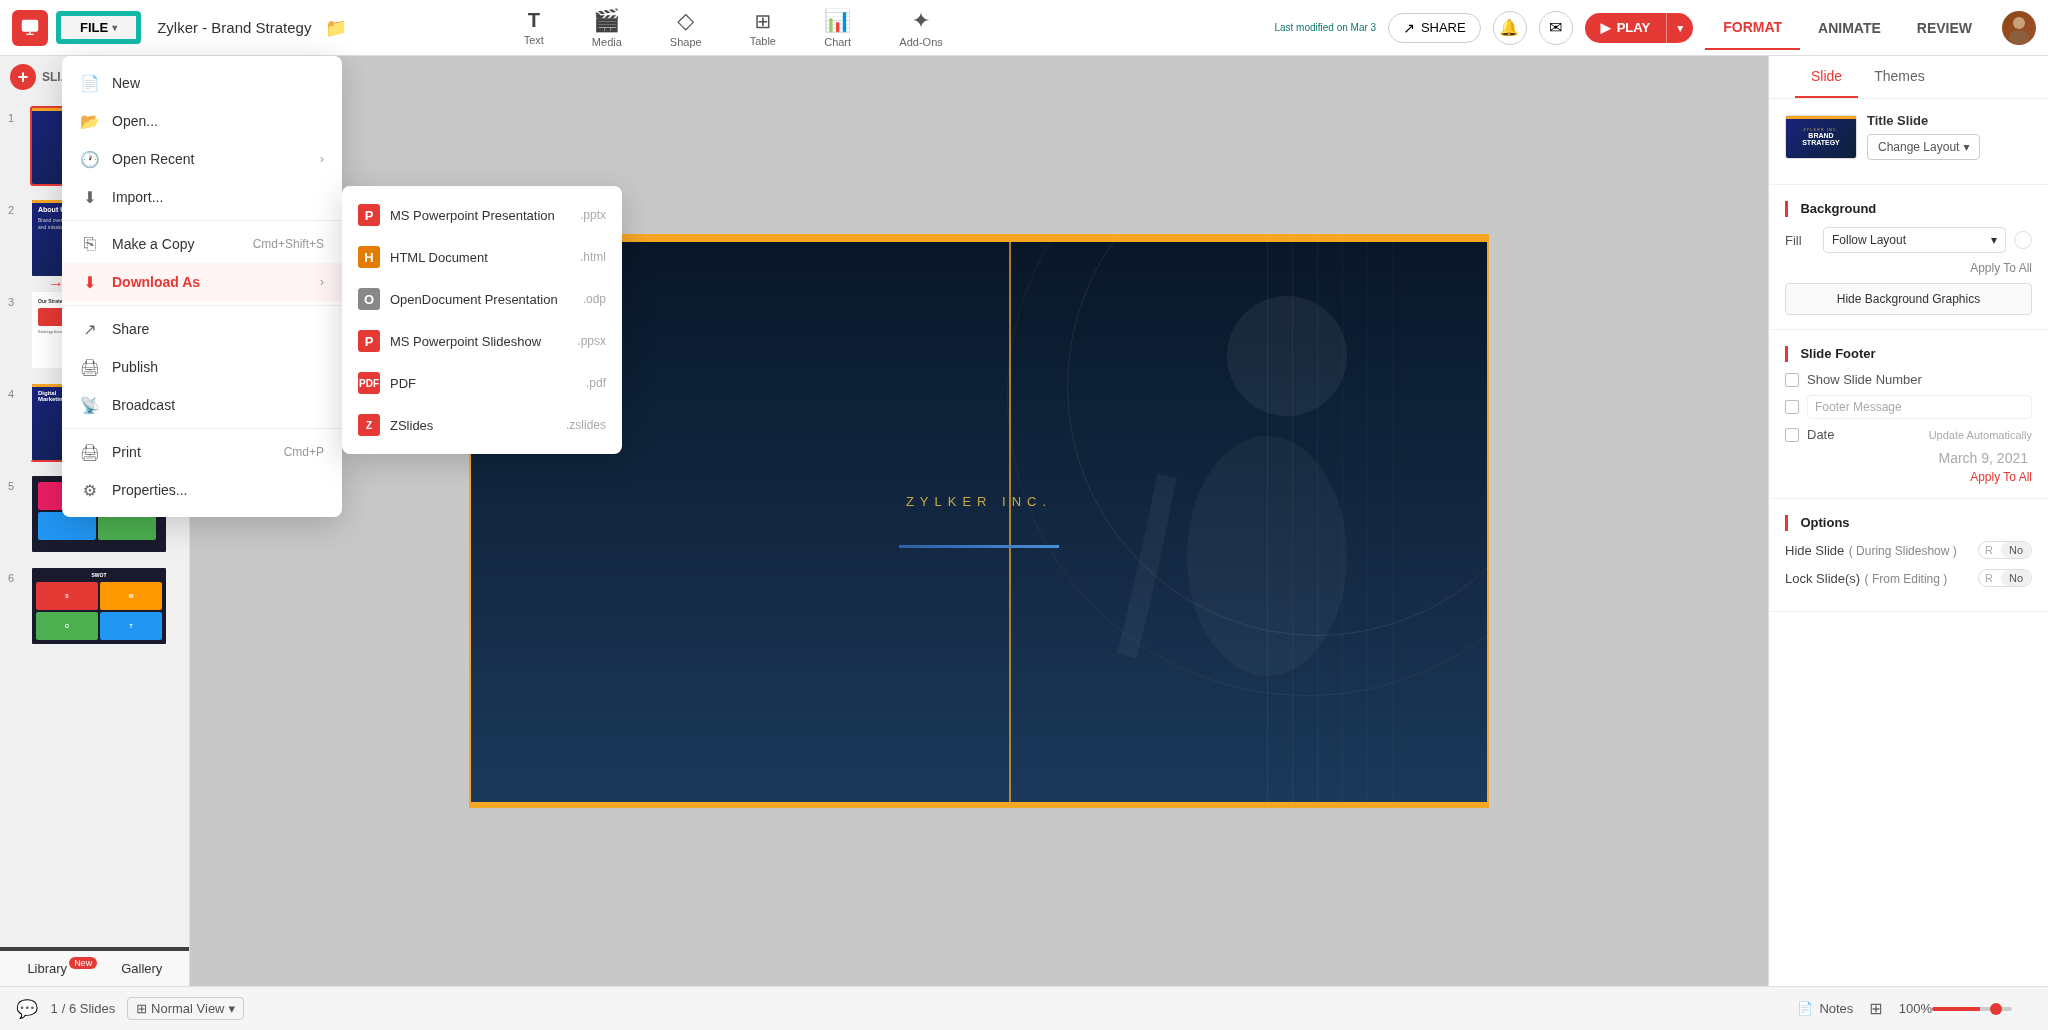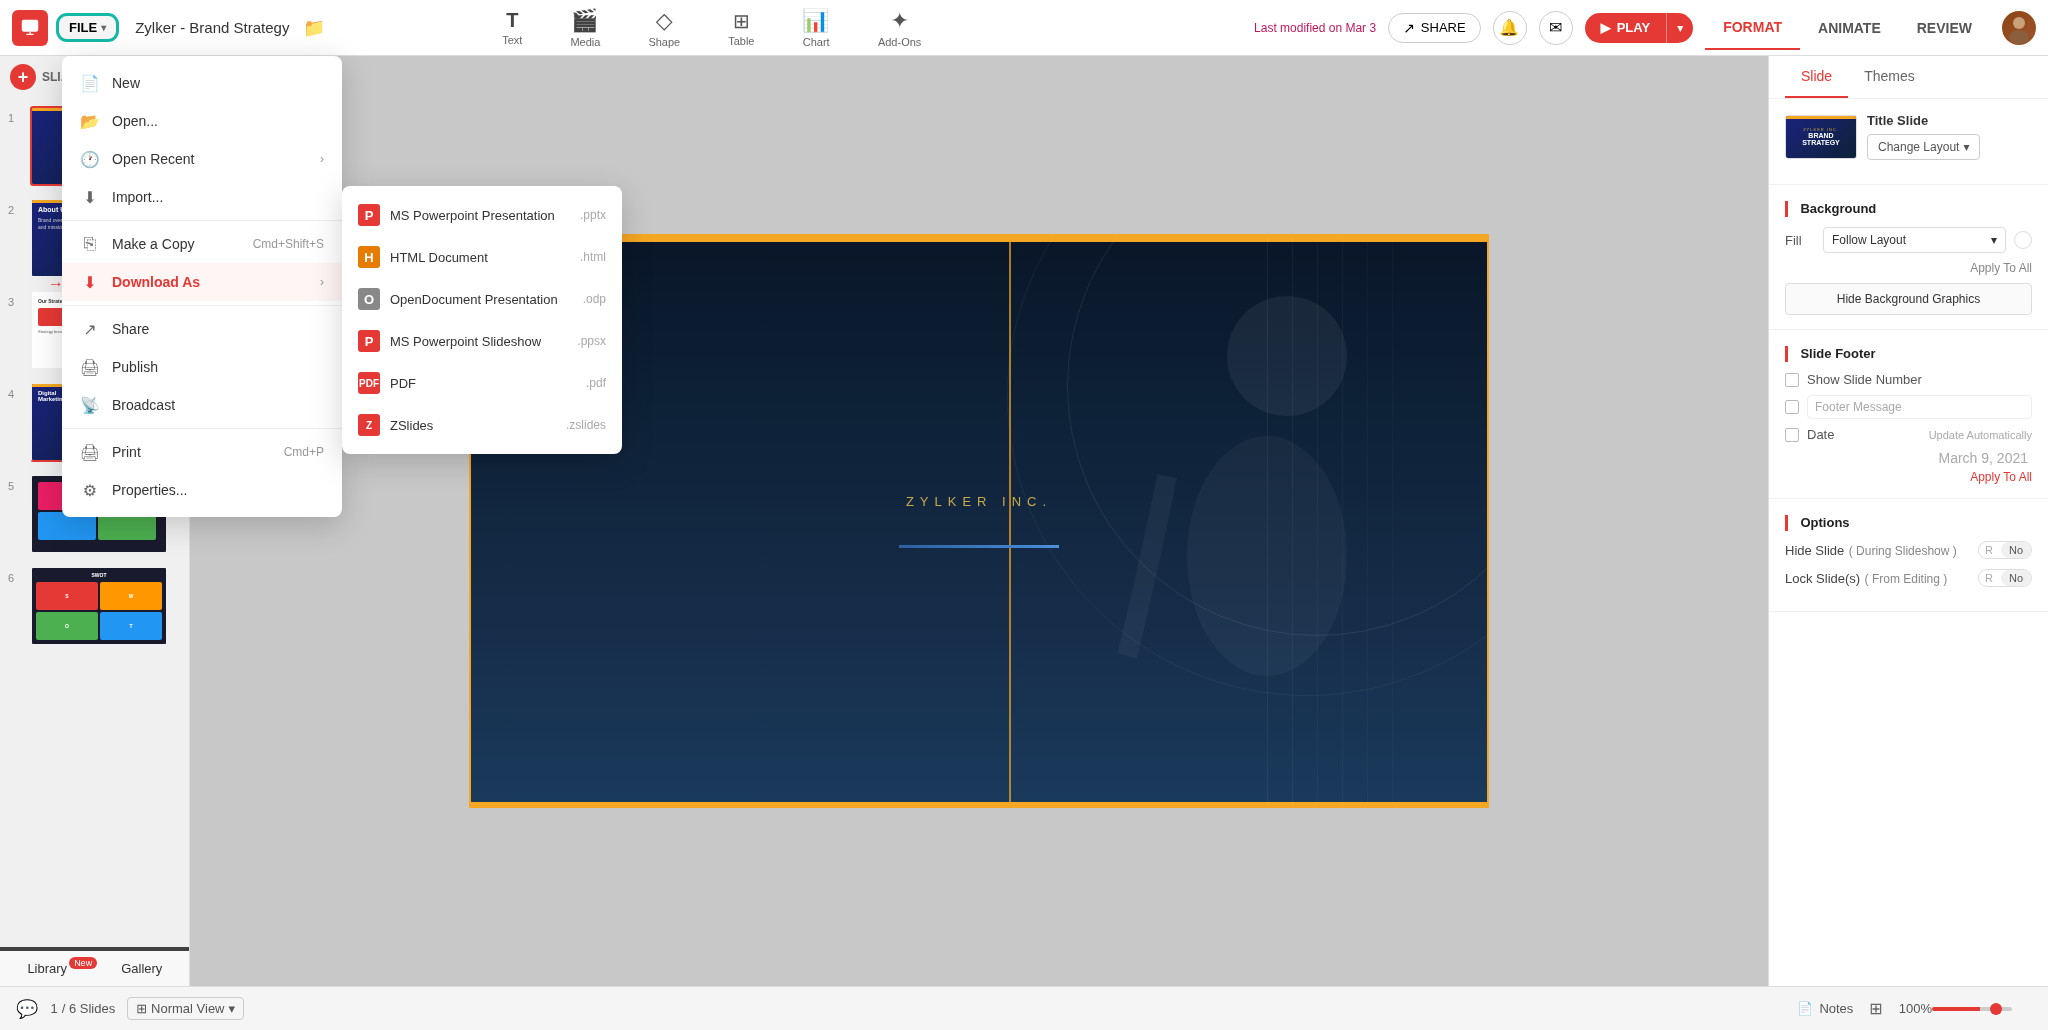--- a/index.html
+++ b/index.html
@@ -2,30 +2,30 @@
 <html><head>
   <meta charset="utf-8">
   <style>
     * { margin: 0; padding: 0; box-sizing: border-box; }
     body { font-family: -apple-system, BlinkMacSystemFont, 'Segoe UI', Arial, sans-serif; background: #e8e8e8; width: 2048px; height: 1030px; overflow: hidden; display: flex; flex-direction: column; }
 
     
     .top-bar { display: flex; align-items: center; background: #fff; border-bottom: 1px solid #ddd; height: 56px; padding: 0 12px; gap: 8px; z-index: 100; }
     .app-logo { width: 36px; height: 36px; background: #e53935; border-radius: 6px; display: flex; align-items: center; justify-content: center; flex-shrink: 0; }
     .app-logo svg { width: 22px; height: 22px; fill: white; }
-    .file-btn { display: flex; align-items: center; gap: 4px; padding: 4px 10px; border-radius: 11px; background: #f5f5f5; border: 3px solid #14b8a6; cursor: pointer; font-size: 13px; font-weight: 600; position: relative; }
+    .file-btn { display: flex; align-items: center; gap: 4px; padding: 4px 19px; border-radius: 4px; background: #f5f5f5; border: 5px solid #14b8a6; cursor: pointer; font-size: 13px; font-weight: 600; position: relative; }
     .file-btn-arrow { font-size: 10px; color: #666; }
     .doc-title { font-size: 15px; font-weight: 500; color: #333; margin-left: 8px; }
     .folder-icon { color: #f5a623; font-size: 18px; margin-left: 6px; }
     .toolbar-center { display: flex; align-items: center; gap: 24px; margin: 0 auto; }
     .toolbar-item { display: flex; flex-direction: column; align-items: center; gap: 2px; cursor: pointer; padding: 4px 12px; border-radius: 6px; }
     .toolbar-icon { font-size: 22px; color: #555; }
     .toolbar-label { font-size: 11px; color: #666; }
     .toolbar-right { display: flex; align-items: center; gap: 12px; margin-left: auto; }
-    .last-modified { font-size: 12px; color: #be185d; }
+    .last-modified { font-size: 10px; color: #0f766e; }
     .share-btn { display: flex; align-items: center; gap: 6px; background: white; border: 1.5px solid #ccc; border-radius: 20px; padding: 6px 14px; font-size: 13px; font-weight: 500; cursor: pointer; }
     .icon-btn { width: 34px; height: 34px; border-radius: 50%; border: 1.5px solid #ccc; display: flex; align-items: center; justify-content: center; cursor: pointer; font-size: 16px; }
     .avatar { width: 34px; height: 34px; border-radius: 50%; background: linear-gradient(135deg, #8b4513, #a0522d); display: flex; align-items: center; justify-content: center; overflow: hidden; }
     .play-btn { display: flex; align-items: center; gap: 0; background: #e53935; border-radius: 20px; overflow: hidden; cursor: pointer; }
     .play-main { display: flex; align-items: center; gap: 6px; padding: 7px 16px; color: white; font-size: 13px; font-weight: 600; }
     .play-divider { width: 1px; background: rgba(255,255,255,0.4); height: 30px; }
     .play-arrow { padding: 7px 10px; color: white; font-size: 12px; }
 
     
     .main-area { display: flex; flex: 1; overflow: hidden; }
@@ -68,21 +68,21 @@
     .slide-counter { display: flex; align-items: center; gap: 4px; font-size: 13px; color: #555; }
     .view-btn { display: flex; align-items: center; gap: 4px; font-size: 13px; color: #555; cursor: pointer; border: 1px solid #ccc; border-radius: 4px; padding: 3px 8px; }
     .bottom-right { margin-left: auto; display: flex; align-items: center; gap: 16px; }
     .notes-btn { display: flex; align-items: center; gap: 6px; font-size: 13px; color: #555; cursor: pointer; }
     .zoom-control { display: flex; align-items: center; font-size: 13px; color: #555; }
     .zoom-slider { width: 80px; height: 4px; background: linear-gradient(to right, #e53935 60%, #ccc 60%); border-radius: 2px; position: relative; }
     .zoom-thumb { width: 12px; height: 12px; background: #e53935; border-radius: 50%; position: absolute; top: -4px; left: 58%; }
 
     
     .right-panel { width: 280px; background: #fff; border-left: 1px solid #ddd; overflow-y: auto; flex-shrink: 0; }
-    .panel-tabs { display: flex; border-bottom: 1px solid #eee; padding: 0 16px; }
+    .panel-tabs { display: flex; border-bottom: 1px solid #eee; padding: 0 26px; }
     .panel-tab { padding: 12px 16px; font-size: 14px; cursor: pointer; border-bottom: 2px solid transparent; }
     .panel-tab.active { color: #e53935; border-bottom-color: #e53935; font-weight: 500; }
     .panel-tab.inactive { color: #666; }
 
     .panel-section { padding: 14px 16px; border-bottom: 1px solid #f0f0f0; }
     .panel-section-title { font-size: 13px; font-weight: 700; color: #222; margin-bottom: 10px; }
 
     .title-slide-preview { display: flex; gap: 10px; align-items: center; margin-bottom: 10px; }
     .ts-thumb { width: 72px; height: 44px; background: linear-gradient(135deg, #1a237e 0%, #0d2137 100%); border-radius: 3px; border: 1px solid #ddd; flex-shrink: 0; position: relative; overflow: hidden; }
     .ts-thumb-bar { position: absolute; top: 0; left: 0; right: 0; height: 3px; background: #f5a623; }

